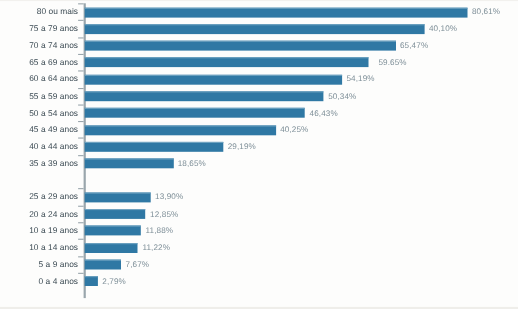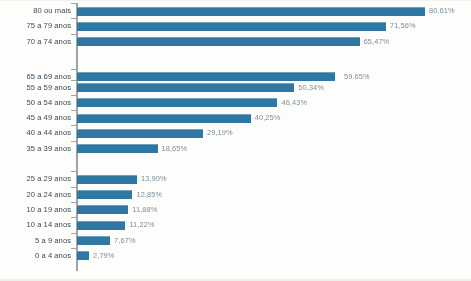--- a/index.html
+++ b/index.html
@@ -103,33 +103,39 @@
   <div class="row" style="top: 3px;">
         <div class="cat-label">80 ou mais</div>
         <div class="tick"></div>
         <div class="bar" style="width: 348px; background: rgb(47, 120, 164);"></div>
         <div class="val-label" style="left: 429px; color: rgb(125, 142, 151);">80,61%</div>
       </div>
       <div class="row" style="top: 18.3px;">
         <div class="cat-label">75 a 79 anos</div>
         <div class="tick"></div>
         <div class="bar" style="width: 308.93px; background: rgb(47, 120, 164);"></div>
-        <div class="val-label" style="left: 389.93px; color: rgb(125, 142, 151);">71,56%</div>
+        <div class="val-label" style="left: 389.93px; color: rgb(125, 142, 151);">40,10%</div>
       </div>
       <div class="row" style="top: 33.6px;">
         <div class="cat-label">70 a 74 anos</div>
         <div class="tick"></div>
         <div class="bar" style="width: 282.639px; background: rgb(47, 120, 164);"></div>
         <div class="val-label" style="left: 363.639px; color: rgb(125, 142, 151);">65,47%</div>
       </div>
-      <div class="row" style="top: 48.9px; margin-top: 20px;">
+      <div class="row" style="top: 48.9px;">
         <div class="cat-label">65 a 69 anos</div>
         <div class="tick"></div>
         <div class="bar" style="width: 257.514px; background: rgb(47, 120, 164);"></div>
         <div class="val-label" style="left: 344px; color: rgb(125, 142, 151);">59.65%</div>
+      </div>
+      <div class="row" style="top: 64.2px;">
+        <div class="cat-label">60 a 64 anos</div>
+        <div class="tick"></div>
+        <div class="bar" style="width: 233.943px; background: rgb(47, 120, 164);"></div>
+        <div class="val-label" style="left: 314.943px; color: rgb(125, 142, 151);">54,19%</div>
       </div>
       <div class="row" style="top: 79.5px;">
         <div class="cat-label">55 a 59 anos</div>
         <div class="tick"></div>
         <div class="bar" style="width: 217.322px; background: rgb(47, 120, 164);"></div>
         <div class="val-label" style="left: 298.322px; color: rgb(125, 142, 151);">50,34%</div>
       </div>
       <div class="row" style="top: 94.8px;">
         <div class="cat-label">50 a 54 anos</div>
         <div class="tick"></div>

